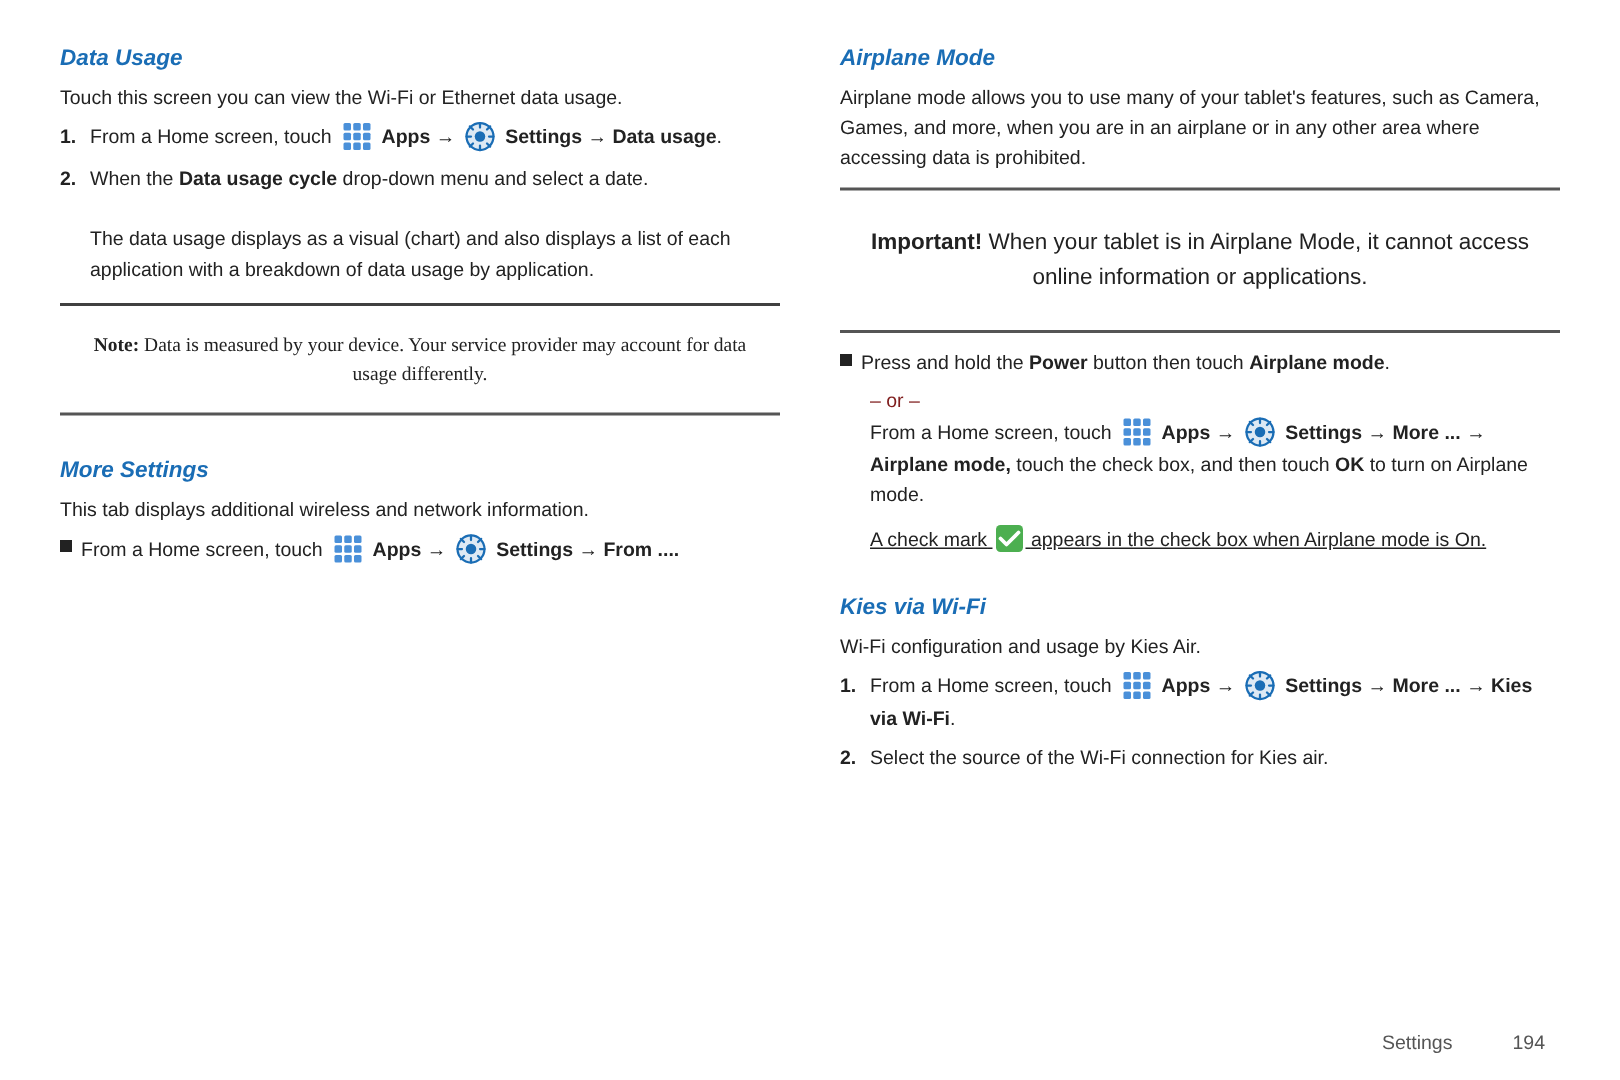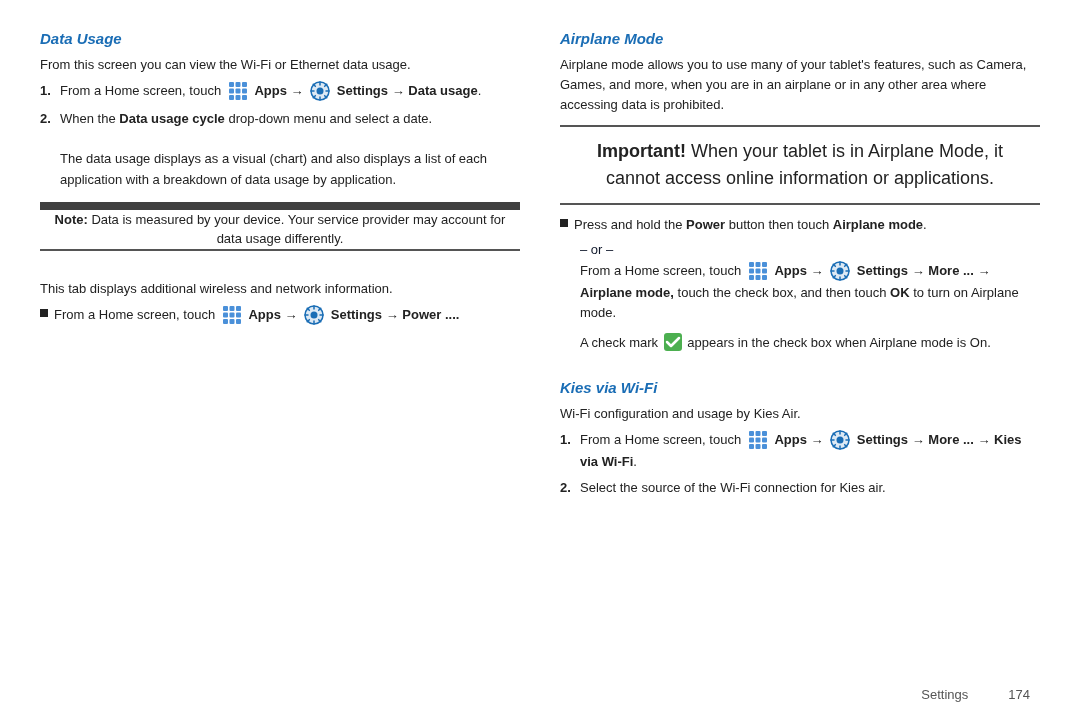--- a/index.html
+++ b/index.html
@@ -83,35 +83,36 @@
       background: #222;
       margin-top: 4px;
       flex-shrink: 0;
     }
 
     b, strong {
       font-weight: bold;
     }
 
     .note-box {
-      border-top: 8px solid #404040;
+      border-top: 2px solid #404040;
       border-bottom: 2px solid #555;
-      padding: 0 14px;
+      padding: 16px 14px;
       margin: 12px 0;
       font-size: 13px;
       line-height: 1.5;
       text-align: center;
+      font-family: Liberation Serif, serif;
     }
 
     .important-box {
       border-top: 2px solid #555;
       border-bottom: 2px solid #555;
-      padding: 11px 14px;
+      padding: 24px 14px;
       margin: 8px 0;
-      font-size: 18px;
+      font-size: 15px;
       line-height: 1.5;
       text-align: center;
     }
 
     .section-gap {
       margin-top: 16px;
     }
 
     .apps-icon {
       display: inline-flex;
@@ -148,21 +149,21 @@
       width: 18px;
       height: 18px;
       vertical-align: middle;
       margin: 0 2px;
       position: relative;
       top: -1px;
     }
 
     .or-line {
       margin: 4px 0 4px 0;
-      color: #0f172a;
+      color: #7f1d1d;
       font-size: 13px;
     }
 
     .page-footer {
       position: absolute;
       bottom: 18px;
       right: 50px;
       font-size: 13px;
       color: #555;
       display: flex;
@@ -177,21 +178,21 @@
 </head>
 <body>
 
 <div class="page-layout">
 
   <div class="column">
 
     <div>
       <div class="section-title">Data Usage</div>
       <div class="section-body">
-        <p>From this screen you can view the Wi-Fi or Ethernet data usage.</p>
+        <p>Touch this screen you can view the Wi-Fi or Ethernet data usage.</p>
         <ol class="numbered-list">
           <li>
             <span class="list-num">1.</span>
             <span>
               <span>From a Home screen, touch</span>
               
               <span class="apps-icon">
                 <svg viewBox="0 0 22 22" xmlns="http://www.w3.org/2000/svg">
                   <rect x="2" y="2" width="5" height="5" rx="1" fill="#4a90d9"></rect>
                   <rect x="8.5" y="2" width="5" height="5" rx="1" fill="#4a90d9"></rect>
@@ -230,20 +231,21 @@
           </li>
         </ol>
       </div>
 
       <div class="note-box">
         <span><b>Note:</b> <span>Data is measured by your device. Your service provider may account for data usage differently.</span></span>
       </div>
     </div>
 
     <div class="section-gap">
+      <div class="section-title">More Settings</div>
       <div class="section-body">
         <p>This tab displays additional wireless and network information.</p>
         <ul class="bullet-list">
           <li>
             <span class="bullet-square"></span>
             <span>
               <span>From a Home screen, touch</span>
               <span class="apps-icon">
                 <svg viewBox="0 0 22 22" xmlns="http://www.w3.org/2000/svg">
                   <rect x="2" y="2" width="5" height="5" rx="1" fill="#4a90d9"></rect>
@@ -261,21 +263,21 @@
               <span>→</span>
               <span class="settings-icon">
                 <svg viewBox="0 0 22 22" xmlns="http://www.w3.org/2000/svg">
                   <circle cx="11" cy="11" r="9" fill="#1a6db5" opacity="0.15"></circle>
                   <circle cx="11" cy="11" r="9" fill="none" stroke="#1a6db5" stroke-width="1.5"></circle>
                   <circle cx="11" cy="11" r="3.5" fill="#1a6db5"></circle>
                   <path d="M11 2v3M11 17v3M2 11h3M17 11h3M4.22 4.22l2.12 2.12M15.66 15.66l2.12 2.12M4.22 17.78l2.12-2.12M15.66 6.34l2.12-2.12" stroke="#1a6db5" stroke-width="1.5" stroke-linecap="round"></path>
                 </svg>
               </span>
               <b>Settings</b>
-              <span> <b>→ Power ....</b></span>
+              <span> <b>→ From ....</b></span>
             </span>
           </li>
         </ul>
       </div>
     </div>
 
   </div>
 
   <div class="column">
 
@@ -322,21 +324,21 @@
             <circle cx="11" cy="11" r="9" fill="#1a6db5" opacity="0.15"></circle>
             <circle cx="11" cy="11" r="9" fill="none" stroke="#1a6db5" stroke-width="1.5"></circle>
             <circle cx="11" cy="11" r="3.5" fill="#1a6db5"></circle>
             <path d="M11 2v3M11 17v3M2 11h3M17 11h3M4.22 4.22l2.12 2.12M15.66 15.66l2.12 2.12M4.22 17.78l2.12-2.12M15.66 6.34l2.12-2.12" stroke="#1a6db5" stroke-width="1.5" stroke-linecap="round"></path>
           </svg>
         </span>
         <b>Settings</b>
         <span> → <b>More ...</b> → <b>Airplane mode,</b> touch the check box, and then touch <b>OK</b> to turn on Airplane mode.</span>
       </div>
 
-      <div class="section-body indent" style="margin-top:8px;">
+      <div class="section-body indent" style="margin-top:8px;text-decoration:underline;">
         <span>A check mark</span>
         <span class="checkmark-icon">
           <svg viewBox="0 0 18 18" xmlns="http://www.w3.org/2000/svg">
             <rect width="18" height="18" rx="3" fill="#4CAF50"></rect>
             <polyline points="3,9 7,13 15,5" fill="none" stroke="white" stroke-width="2.5" stroke-linecap="round" stroke-linejoin="round"></polyline>
           </svg>
         </span>
         <span>appears in the check box when Airplane mode is On.</span>
       </div>
     </div>
@@ -384,14 +386,14 @@
         </ol>
       </div>
     </div>
 
   </div>
 
 </div>
 
 <div class="page-footer">
   <span>Settings</span>
-  <span>174</span>
+  <span>194</span>
 </div>
 
 </body></html>

